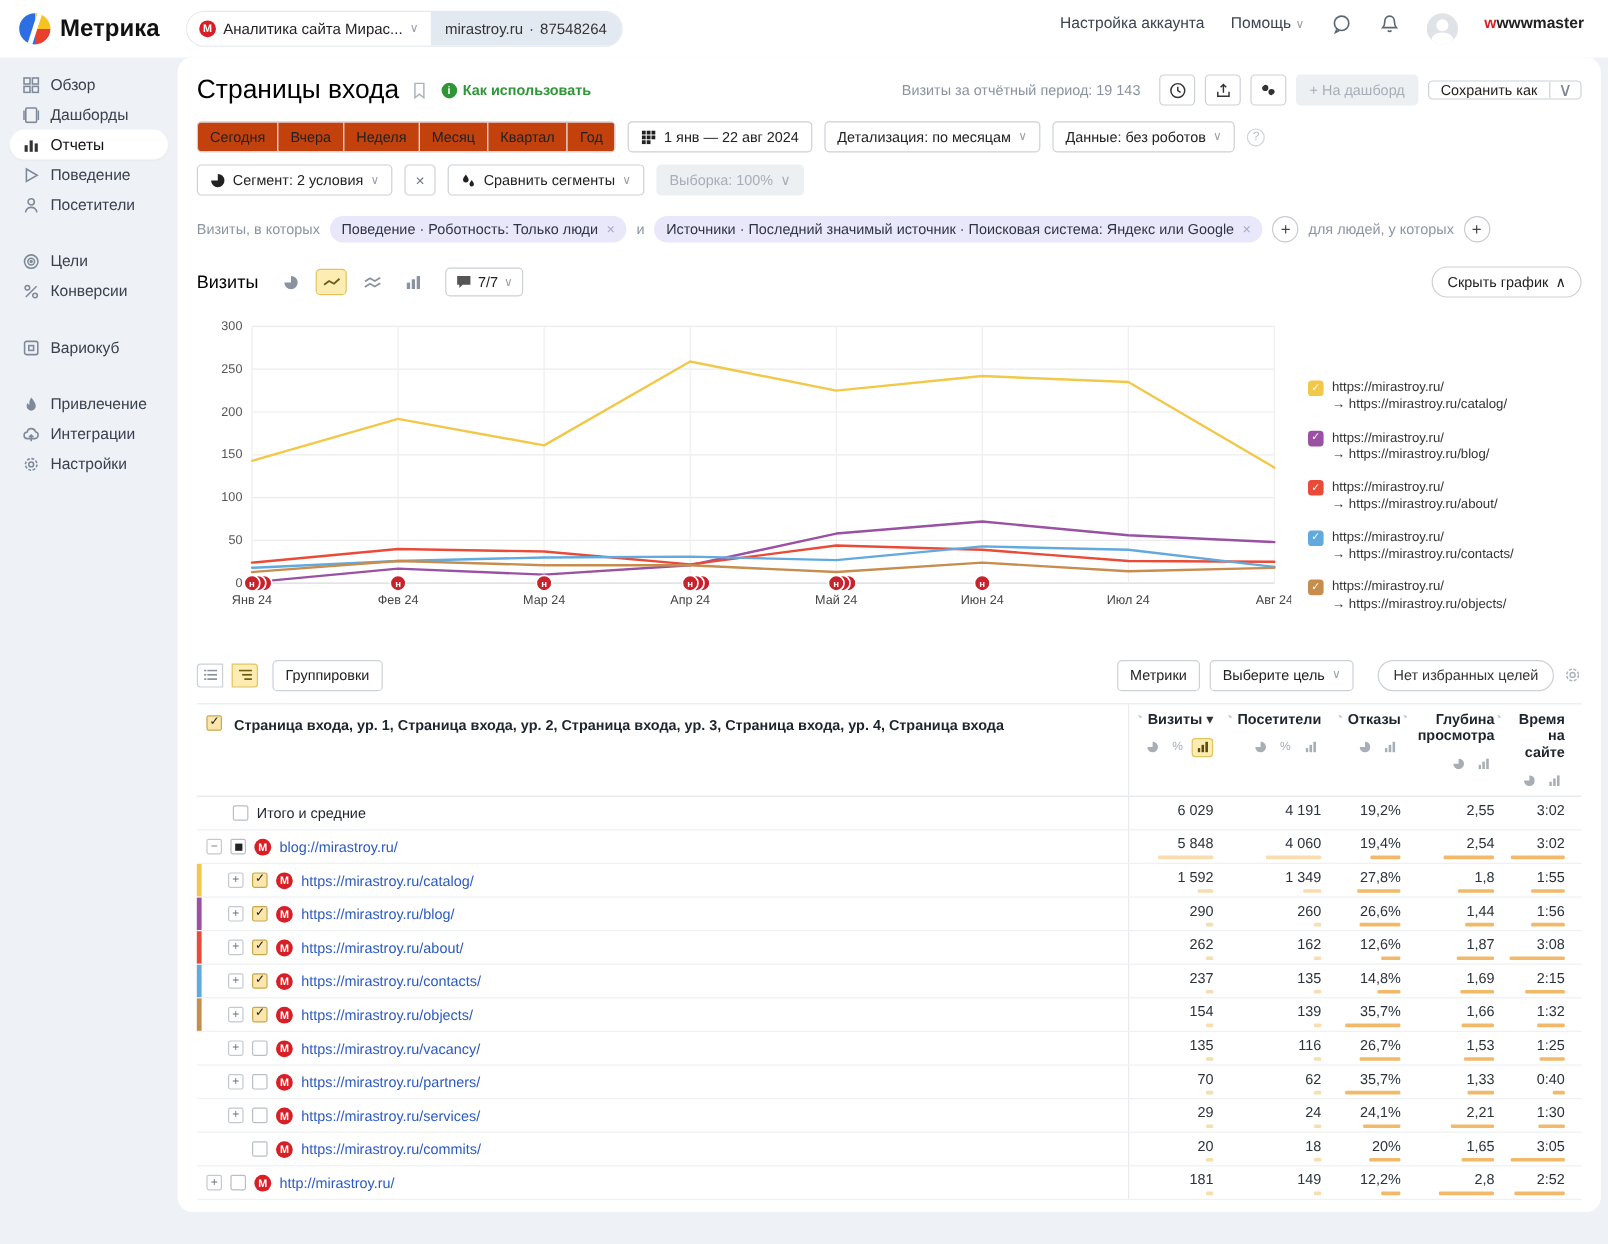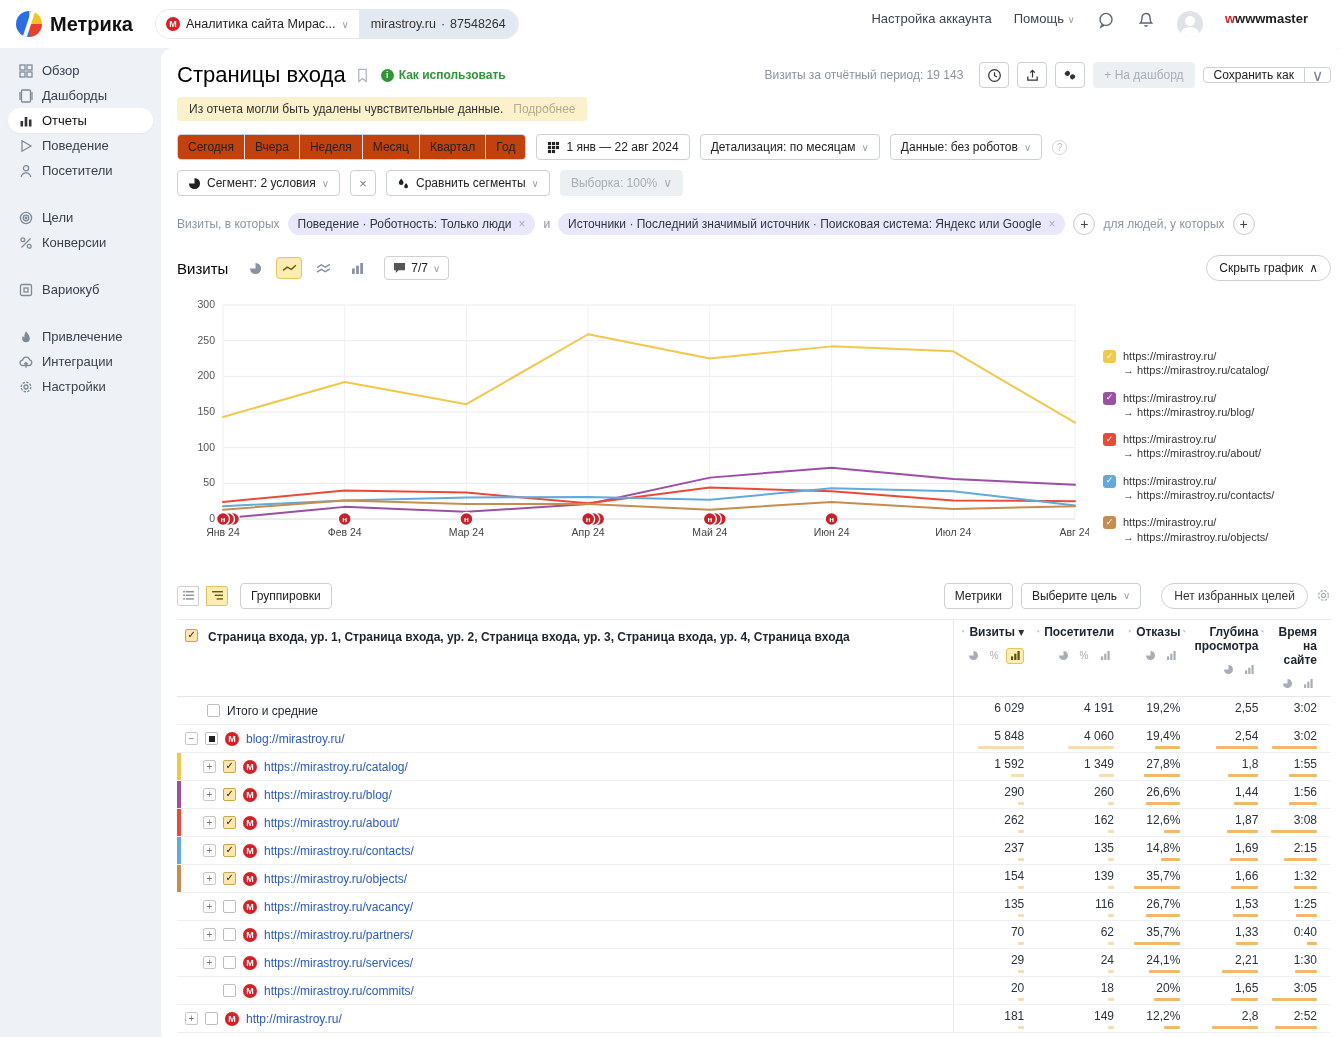--- a/index.html
+++ b/index.html
@@ -1,19 +1,19 @@
 <!DOCTYPE html>
 <html><head>
 <meta charset="utf-8">
 <style>
   * { margin:0; padding:0; box-sizing:border-box; }
   html,body { width:1340px; height:1037px; overflow:hidden; background:#eef1f5;
     font-family:"Liberation Sans","DejaVu Sans",sans-serif; color:#222; }
   
-  .tophdr { height:48px; background:#fff; display:flex; align-items:center; padding:0 32px 0 16px; }
+  .tophdr { height:48px; background:#fff; display:flex; align-items:center; padding:0 20px 0 16px; }
   .logo { display:flex; align-items:center; gap:8px; width:124px; }
   .logo-mark { width:26px; height:26px; border-radius:50%;
     background:conic-gradient(#f5c324 0 25%, #e8402a 25% 50%, #2b6fe3 50% 100%); position:relative; }
   .logo-mark:after{content:"";position:absolute;left:11px;top:0;width:4px;height:26px;background:#fff;transform:rotate(18deg);}
   .logo-text { font-size:20px; font-weight:700; color:#111; }
   .counter-pill { display:flex; align-items:center; height:28px; border-radius:14px; overflow:hidden;
     box-shadow:0 0 0 1px #e5e9ee; margin-left:16px; }
   .counter-main { display:flex; align-items:center; gap:6px; background:#fff; padding:0 10px; height:100%; font-size:12.5px; }
   .counter-sub { background:#e3e9f0; height:100%; display:flex; align-items:center; padding:0 12px; font-size:12.5px; color:#333; gap:5px;}
   .mfav { width:14px; height:14px; border-radius:50%; background:#d91f26; color:#fff; font-size:9px; font-weight:700;
@@ -22,21 +22,21 @@
   .hdr-right { margin-left:auto; display:flex; gap:22px; font-size:13px; color:#3c4450;}
   .hdr-link { cursor:pointer; }
   .hicon { width:18px; height:18px; color:#5d6774; }
   .avatar { width:26px; height:26px; border-radius:50%; background:#dfe3e8; position:relative; overflow:hidden;}
   .avatar:before{content:"";position:absolute;left:8px;top:5px;width:10px;height:10px;border-radius:50%;background:#fff;}
   .avatar:after{content:"";position:absolute;left:4px;top:16px;width:18px;height:12px;border-radius:50%;background:#fff;}
   .username { font-weight:700; font-size:13px; color:#222;}
   .username::first-letter { color:#d91f26; }
   
   .page { display:flex; align-items:flex-start; }
-  .sidebar { width:161px; flex:none; padding:10px 0 0 0;text-align:right; }
+  .sidebar { width:148px; flex:none; padding:10px 0 0 0;text-align:right; }
   .snav-item { display:flex; align-items:center; gap:9px; height:25px; padding:0 10px 0 18px; font-size:13px; color:#39414d; cursor:pointer;}
   .snav-item.active { background:#fff; border-radius:16px; margin:0 8px; padding-left:10px; box-shadow:0 1px 2px rgba(0,0,0,.04); color:#111;}
   .snav-gap { height:22px; }
   .sicon { width:15px; height:15px; flex:none; color:#7f8a99; display:inline-flex; align-items:center; justify-content:center;}
   .snav-item.active .sicon { color:#333; }
   .card { flex:1; background:#fff; border-radius:12px; margin-right:22px; min-height:945px; padding:14px 16px 10px 16px; position:relative;}
   
   .title-row { display:flex; align-items:center; }
   .rpt-title { font-size:22px; color:#000; font-weight:400; }
   .bookmark { margin-left:10px; color:#aab2bc; }
@@ -316,24 +316,20 @@
         </span>
         <span class="btn disabled">+ На дашборд</span>
         <span class="splitbtn">
           <span class="lbl">Сохранить как</span>
           <span class="caret">∨</span>
         </span>
       </div>
     </div>
 
     
-    <div class="banner">
-      <span>Из отчета могли быть удалены чувствительные данные.</span>
-      <span class="more">Подробнее</span>
-    </div>
 
     
     <div class="row dates-row">
       <span class="presets" id="presets">
           <span class="preset">Сегодня</span>
           <span class="preset">Вчера</span>
           <span class="preset">Неделя</span>
           <span class="preset">Месяц</span>
           <span class="preset">Квартал</span>
           <span class="preset">Год</span>

